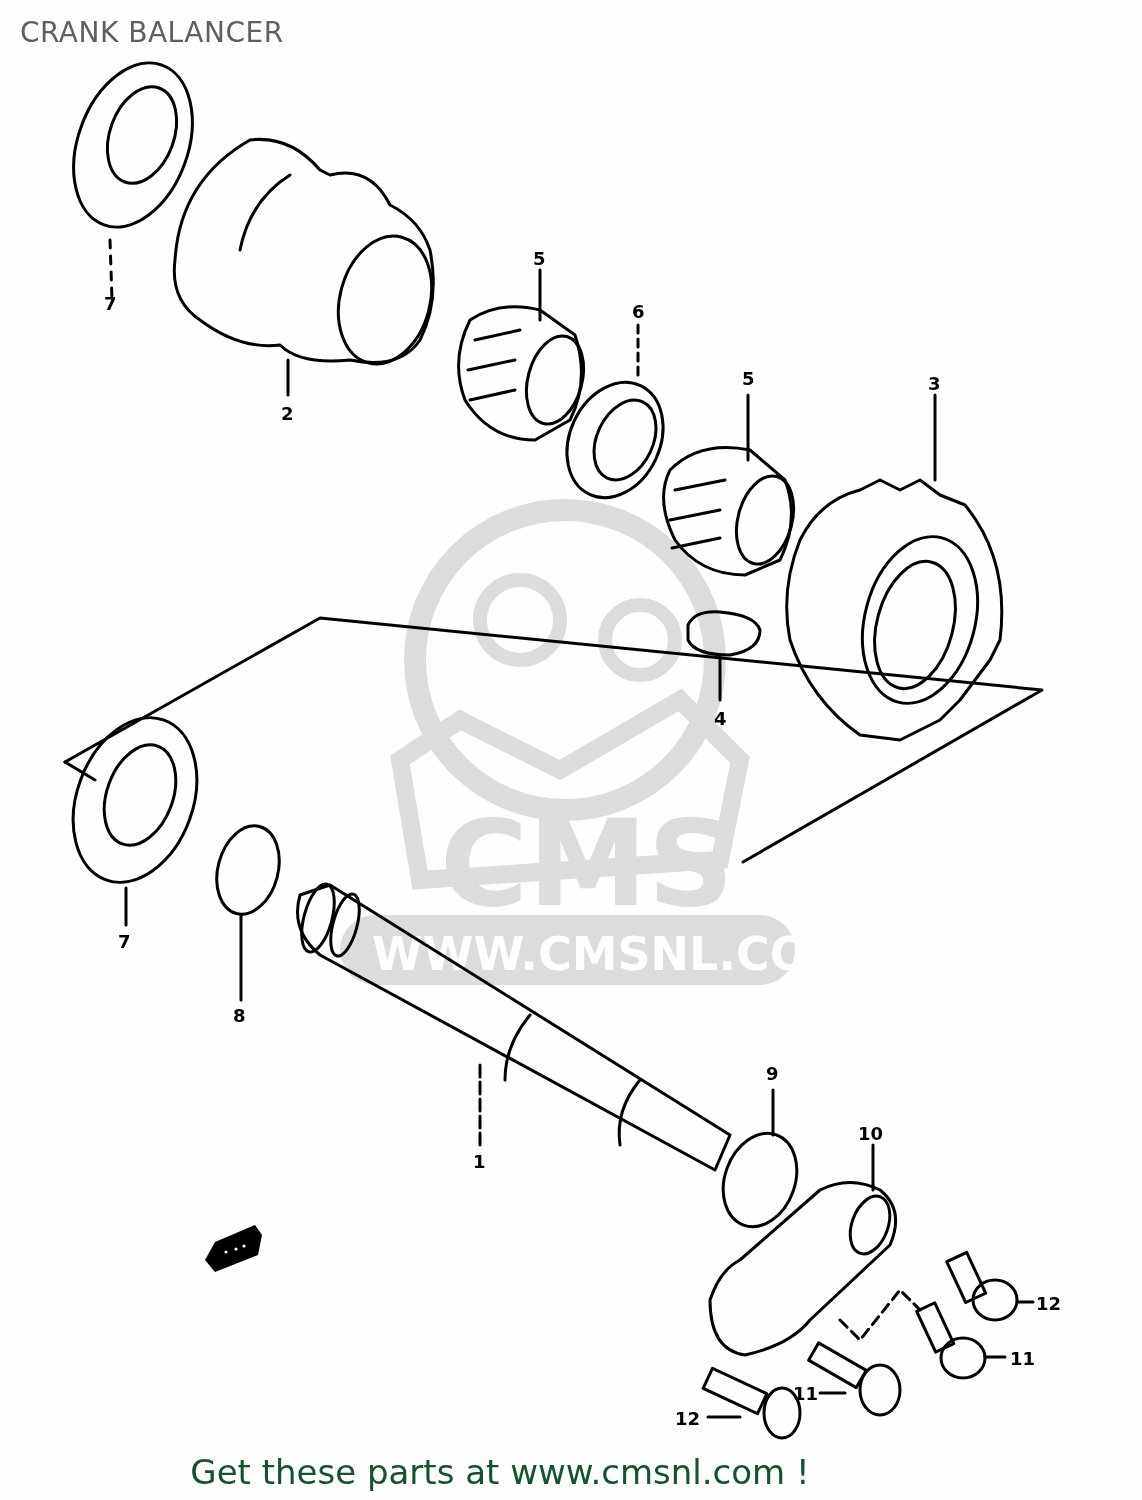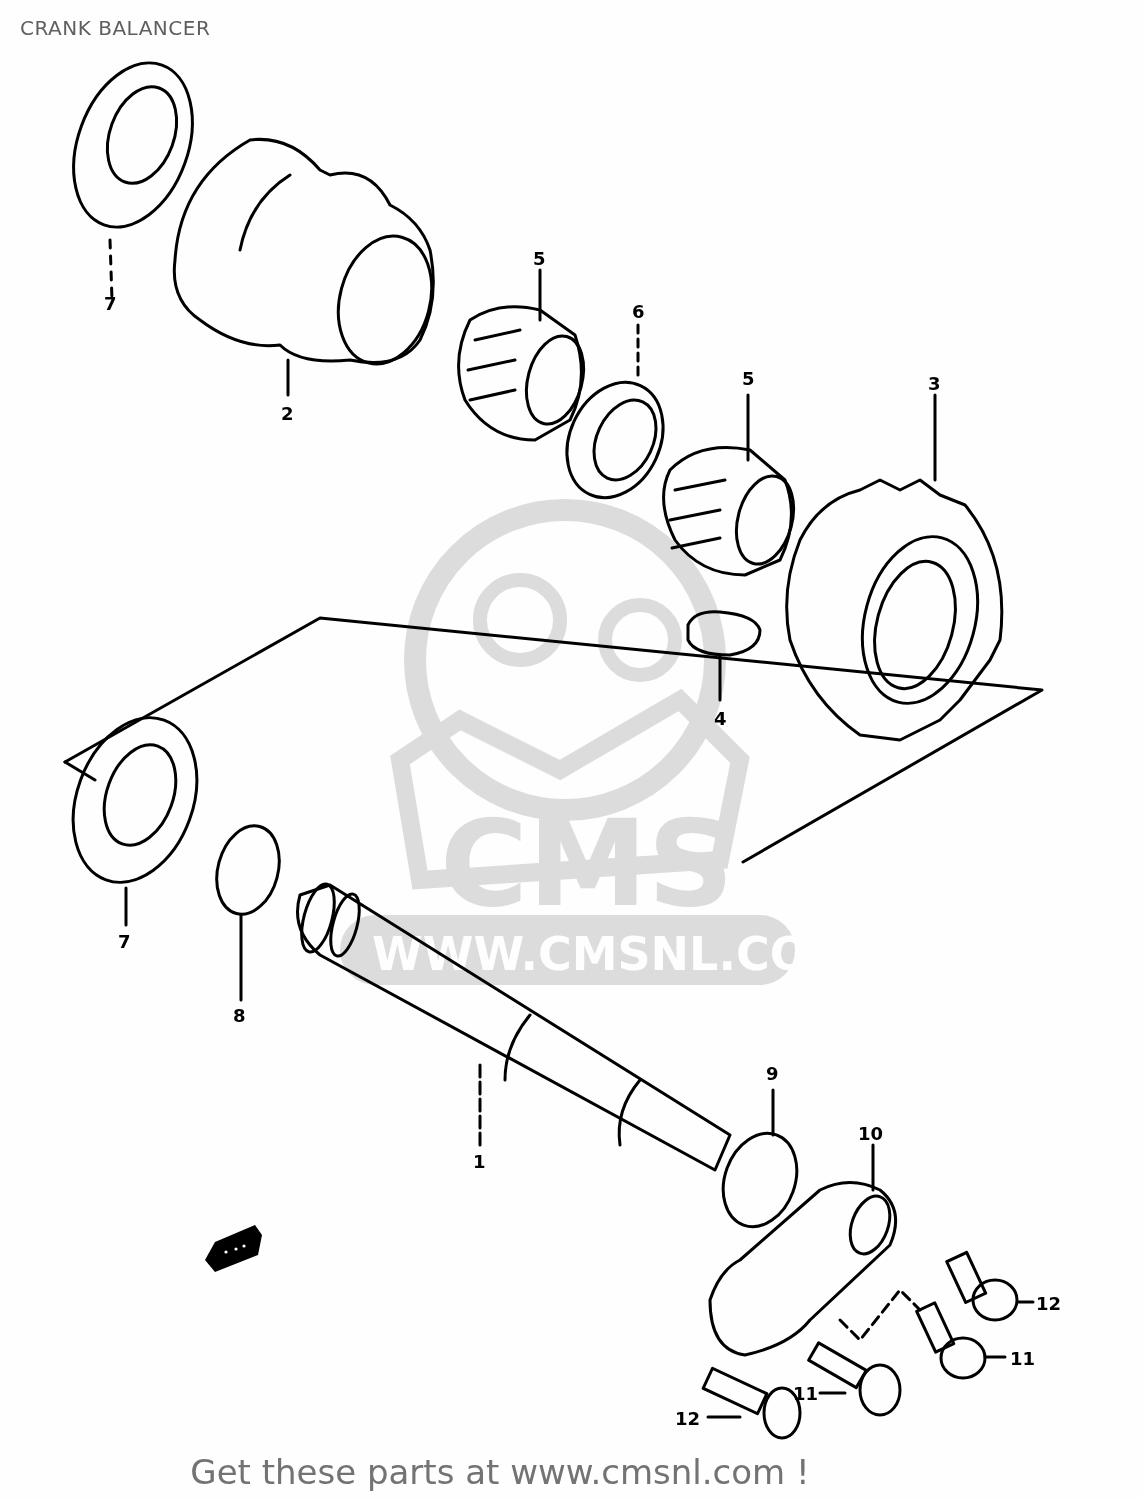--- a/index.html
+++ b/index.html
@@ -1,18 +1,18 @@
 <!DOCTYPE html>
 <html><head>
 <meta charset="utf-8">
 <style>
   html, body { margin:0; padding:0; background:#fdfefd; }
   body { width:1142px; height:1500px; position:relative; overflow:hidden; font-family:"DejaVu Sans", sans-serif; }
-  .title { position:absolute; left:20px; top:16px; font-size:20px; color:#5f5f5f; letter-spacing:0.5px; }
-  .footer { position:absolute; left:0; width:1000px; top:1452px; text-align:center; font-size:34px; color:#737373; font-family:"DejaVu Sans", sans-serif; }
+  .title { position:absolute; left:20px; top:16px; font-size:28px; color:#5f5f5f; letter-spacing:0.5px; }
+  .footer { position:absolute; left:0; width:1000px; top:1452px; text-align:center; font-size:34px; color:#14532d; font-family:"DejaVu Sans", sans-serif; }
   svg { position:absolute; left:0; top:0; }
   .lbl { font-family:"DejaVu Sans", sans-serif; font-weight:bold; font-size:18px; fill:#000; }
   .wm { fill:#dcdcdc; }
   .wmtxt { font-family:"DejaVu Sans", sans-serif; font-weight:bold; fill:#fdfefd; }
 </style>
 </head>
 <body>
 
 <div class="title">CRANK BALANCER</div>
 

